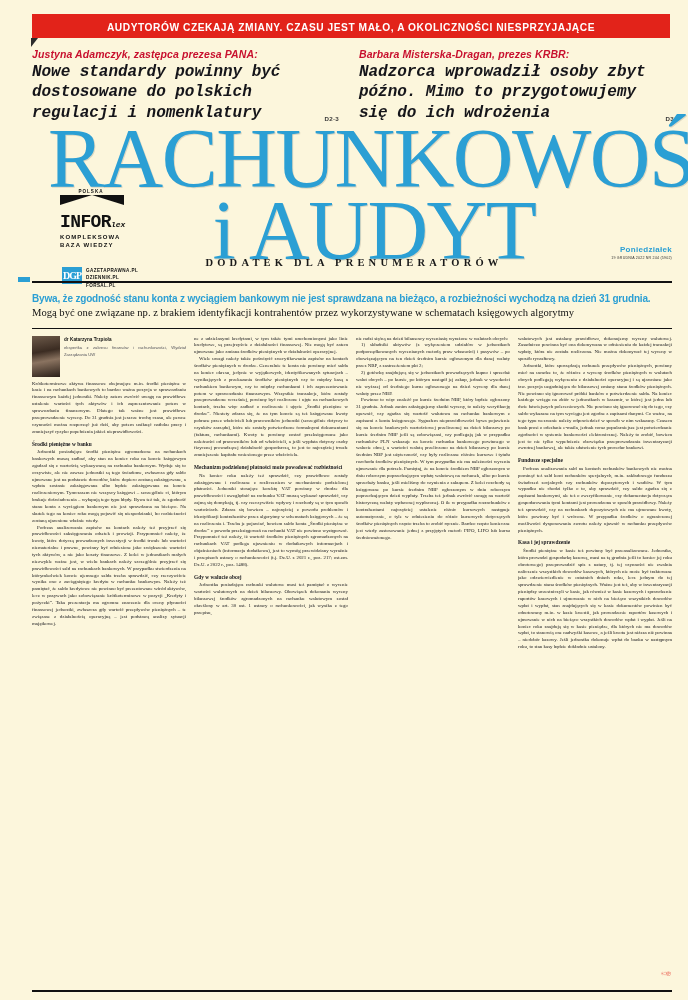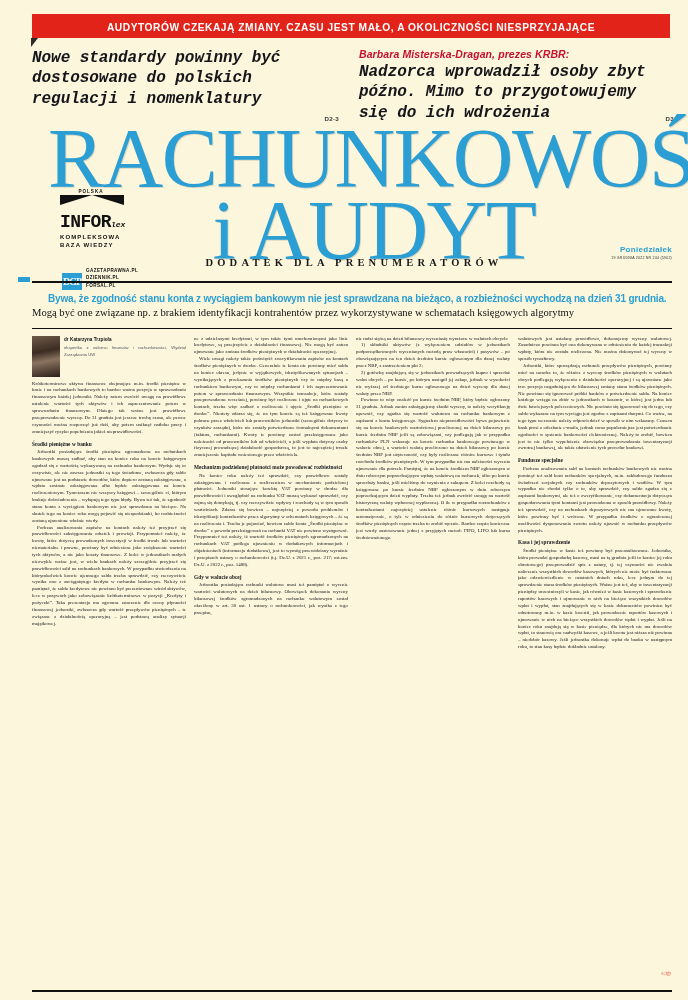--- a/index.html
+++ b/index.html
@@ -125,21 +125,21 @@
     font-size:8px;font-style:italic;font-weight:700;letter-spacing:0;
   }
   .infor .tag{
     font-family:"Liberation Sans", sans-serif;
     font-weight:700;font-size:6px;letter-spacing:1.1px;
     color:#111;line-height:1.35;margin-top:2px;
   }
 
   .dgp{
     position:absolute;left:62px;top:140px;
-    display:flex;align-items:flex-end;gap:4px;
+    display:flex;align-items:flex-start;gap:4px;
   }
   .dgp .mark{
     width:20px;height:17px;background:#2b9fd4;
     color:#fff;font-family:"Liberation Serif", serif;
     font-size:10px;font-weight:700;line-height:17px;text-align:center;
     letter-spacing:-1px;
   }
   .dgp .urls{
     font-family:"Liberation Sans", sans-serif;
     font-size:4.6px;font-weight:700;letter-spacing:.4px;
@@ -181,21 +181,20 @@
     line-height:1.32;
     color:#111;
     font-family:"Liberation Serif", serif;
   }
   .standfirst .hi{
     color:#2b9fd4;
     font-family:"Liberation Sans", sans-serif;
     font-weight:700;
     font-size:10px;
     letter-spacing:-.18px;
-    margin-left:16px;
   }
   .rule-mid{margin:8px 16px 0 32px;border-top:1px solid #111;}
 
   
   .cols{
     display:flex;
     margin:7px 16px 0 32px;
     gap:8px;
     height:640px;
   }
@@ -251,20 +250,21 @@
 </head>
 <body>
 
 <div class="page">
 
   <div class="promo-wrap">
     <div class="promo-bar">AUDYTORÓW CZEKAJĄ ZMIANY. CZASU JEST MAŁO, A OKOLICZNOŚCI NIESPRZYJAJĄCE</div>
 
     <div class="teasers">
       <div class="teaser t1">
+        <div class="kicker">Justyna Adamczyk, zastępca prezesa PANA:</div>
         <div class="lead">Nowe standardy powinny być dostosowane do polskich regulacji i nomenklatury</div>
         <div class="pageref">D2-3</div>
       </div>
       <div class="teaser t2">
         <div class="kicker">Barbara Misterska-Dragan, prezes KRBR:</div>
         <div class="lead">Nadzorca wprowadził osoby zbyt późno. Mimo to przygotowujemy się do ich wdrożenia</div>
         <div class="pageref">D3</div>
       </div>
     </div>
   </div>

